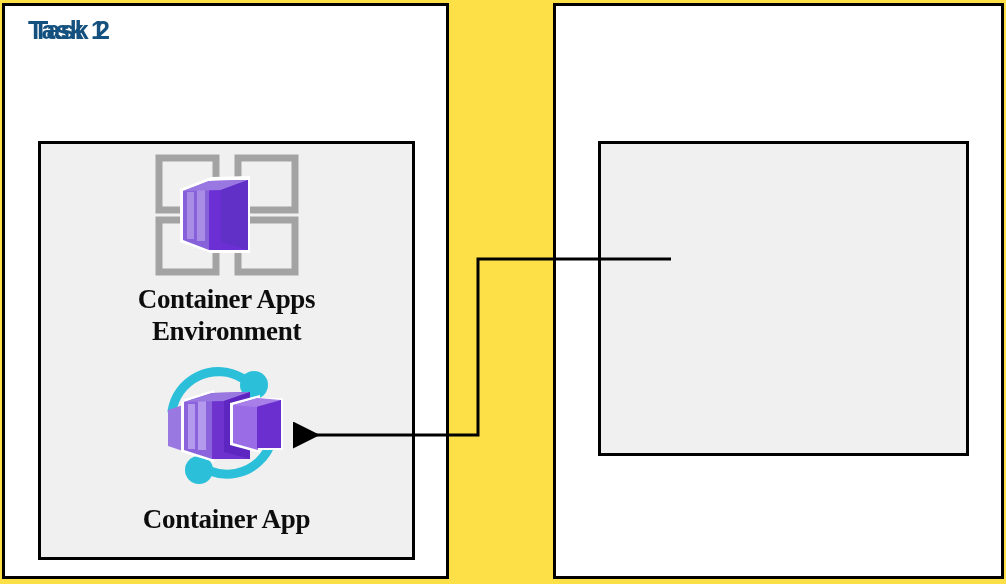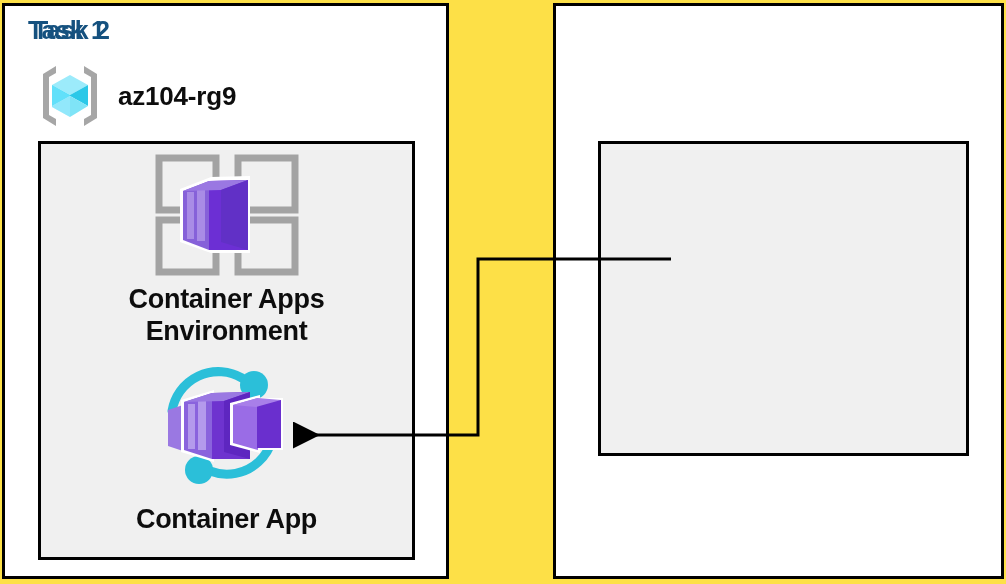--- a/index.html
+++ b/index.html
@@ -67,20 +67,21 @@
   }
   #cae-box   { left: 38px;  top: 141px; width: 377px; height: 419px; }
   #verify-box{ left: 598px; top: 141px; width: 371px; height: 315px; }
 
   
   .node {
     position: absolute;
     display: flex;
     flex-direction: column;
     align-items: center;
+    font-family: Liberation Serif, serif;
   }
   #node-cae    { left: 38px;  top: 152px; width: 377px; }
   #node-app    { left: 38px;  top: 366px; width: 377px; }
   #node-verify { left: 598px; top: 163px; width: 371px; }
 
   .node-label {
     font-size: 27px;
     font-weight: bold;
     color: #0d0d0d;
     text-align: center;
@@ -114,38 +115,20 @@
 </style>
 </head>
 <body>
 
 <div id="canvas">
 
   <div id="task1-panel" class="task-panel"></div>
 
   <div id="task1-title" class="task-title">Task 1</div>
 
-  <div id="rg-header">
-    <span>
-      <svg id="rg-icon" class="icon-svg" viewBox="0 0 68 68" xmlns="http://www.w3.org/2000/svg">
-
-        <path d="M20 4 L7 12 L7 56 L20 64 L20 57 L13 53 L13 15 L20 11 Z" fill="#a6a6a6"></path>
-
-        <path d="M48 4 L61 12 L61 56 L48 64 L48 57 L55 53 L55 15 L48 11 Z" fill="#a6a6a6"></path>
-
-        <path d="M34 13 L52 23 L34 33 L16 23 Z" fill="#9cebfb"></path>
-        <path d="M16 23 L34 33 L34 34 L16 44 Z" fill="#50e0fa"></path>
-        <path d="M52 23 L52 44 L34 34 L34 33 Z" fill="#2bc8e8"></path>
-        <path d="M16 44 L34 34 L34 55 L16 45 Z" fill="#bdf2fd"></path>
-        <path d="M34 34 L52 44 L34 55 Z" fill="#7fe4f7"></path>
-        <path d="M16 23 L16 45 L34 55 L34 34 Z" fill="#6fe0fa" opacity="0.55"></path>
-      </svg>
-    </span>
-    <span id="rg-label">az104-rg9</span>
-  </div>
 
   <div id="cae-box" class="inner-box"></div>
 
   <div id="node-cae" class="node">
     <span>
       <svg class="icon-svg" width="160" height="126" viewBox="0 0 160 126" xmlns="http://www.w3.org/2000/svg">
 
         <g fill="none" stroke="#a3a3a3" stroke-width="7">
           <rect x="12" y="6" width="57" height="52"></rect>
           <rect x="91" y="6" width="57" height="52"></rect>

